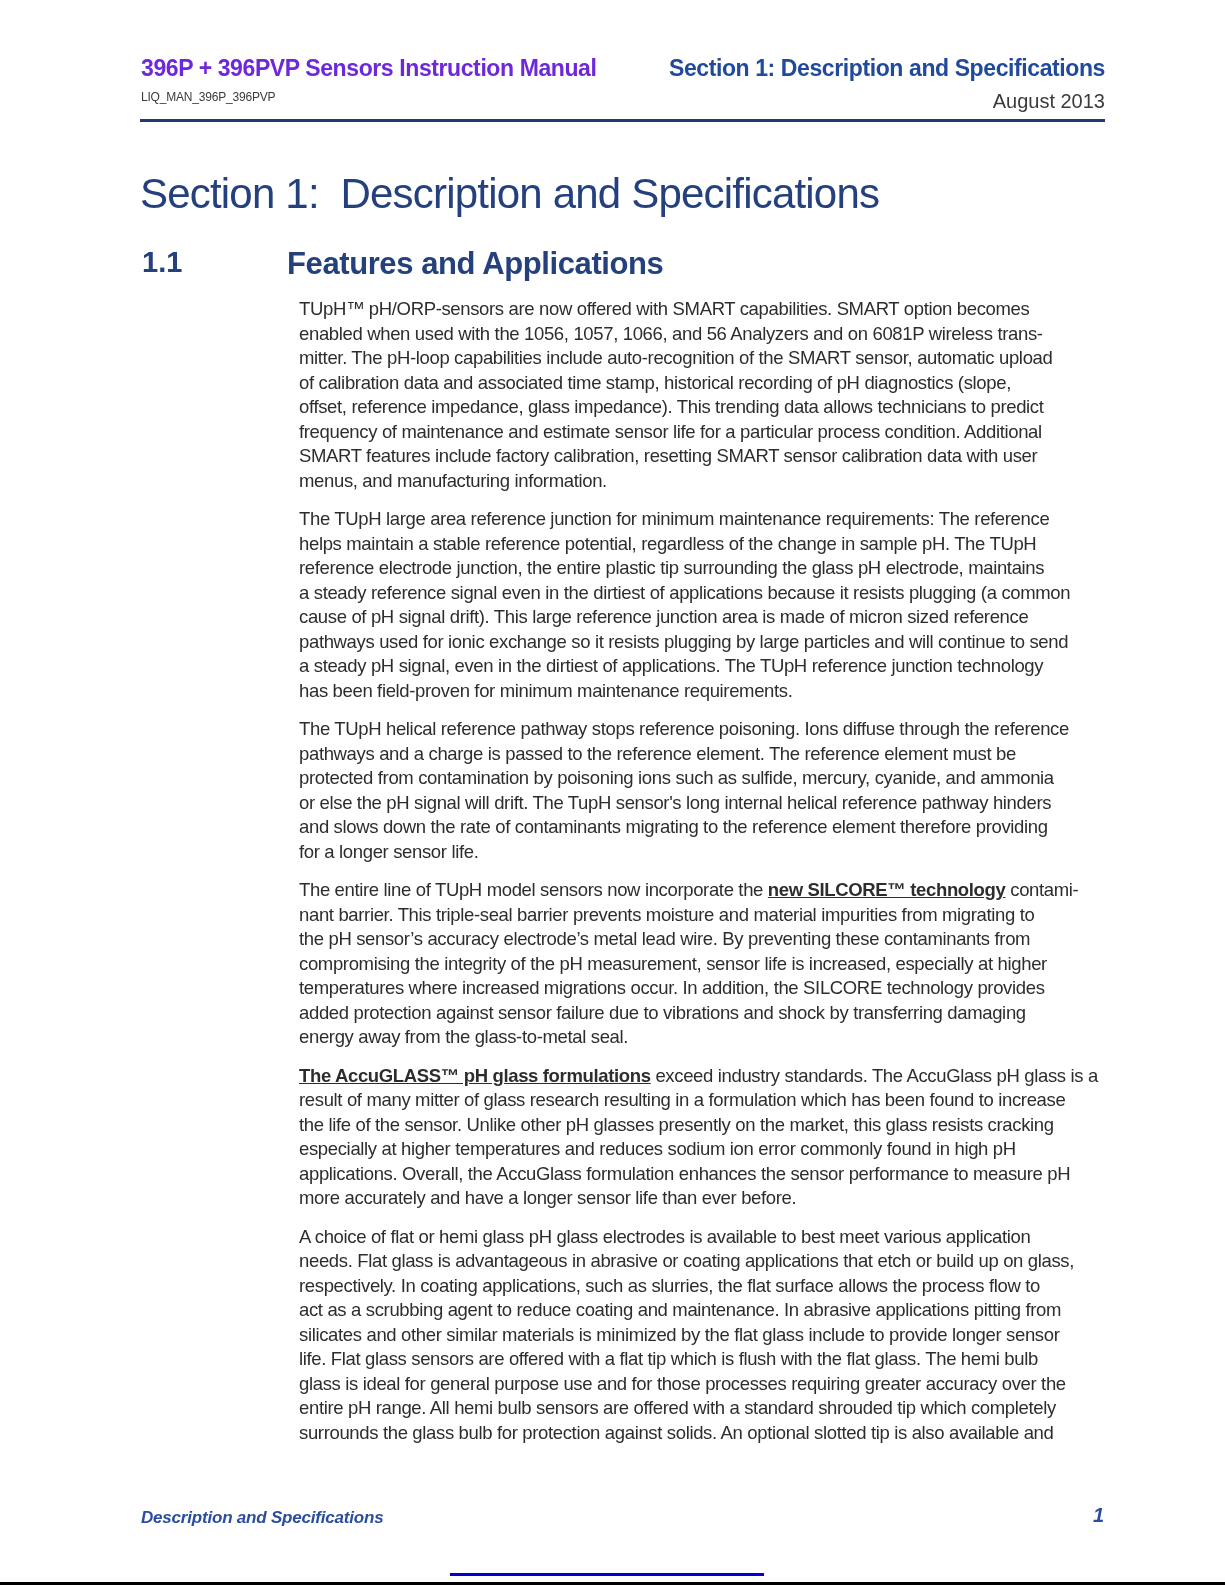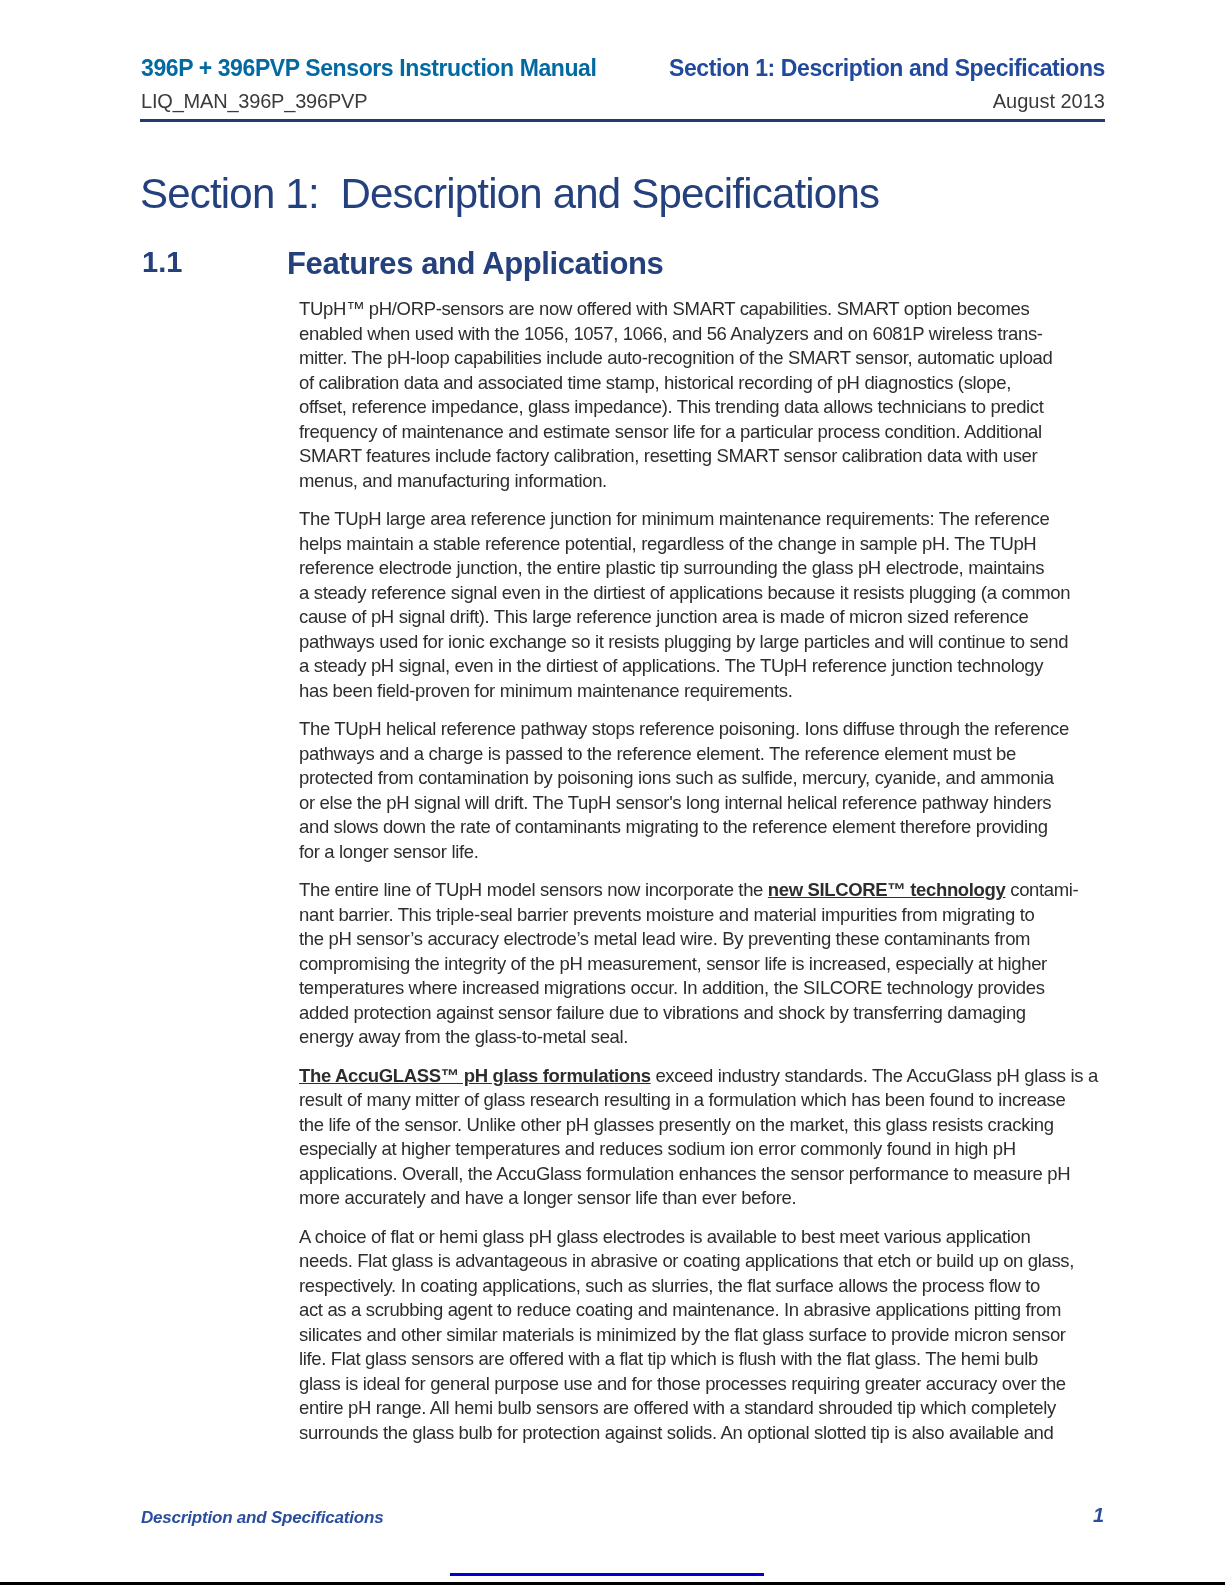--- a/index.html
+++ b/index.html
@@ -7,26 +7,26 @@
   .page {
     position:relative;
     width:1225px; height:1585px;
     background:#ffffff;
     font-family:"Liberation Sans", sans-serif;
     overflow:hidden;
   }
   
   .hdr-left-title {
     position:absolute; left:141px; top:55px;
-    font-size:23px; font-weight:bold; color:#0369a1; letter-spacing:-0.4px;
+    font-size:23px; font-weight:bold; color:#6d28d9; letter-spacing:-0.4px;
     white-space:nowrap;
   }
   .hdr-left-sub {
     position:absolute; left:141px; top:90px;
-    font-size:20px; color:#3b3b3b; letter-spacing:-0.2px;
+    font-size:12px; color:#3b3b3b; letter-spacing:-0.2px;
     white-space:nowrap;
   }
   .hdr-right-title {
     position:absolute; right:120px; top:55px;
     font-size:23px; font-weight:bold; color:#21499c; letter-spacing:-0.4px;
     white-space:nowrap;
   }
   .hdr-right-sub {
     position:absolute; right:120px; top:90px;
     font-size:20px; color:#3b3b3b;
@@ -138,21 +138,21 @@
         <div class="pline"><span>the life of the sensor. Unlike other pH glasses presently on the market, this glass resists cracking</span></div>
         <div class="pline"><span>especially at higher temperatures and reduces sodium ion error commonly found in high pH</span></div>
         <div class="pline"><span>applications. Overall, the AccuGlass formulation enhances the sensor performance to measure pH</span></div>
         <div class="pline"><span>more accurately and have a longer sensor life than ever before.</span></div>
       </div>
       <div class="para">
         <div class="pline"><span>A choice of flat or hemi glass pH glass electrodes is available to best meet various application</span></div>
         <div class="pline"><span>needs. Flat glass is advantageous in abrasive or coating applications that etch or build up on glass,</span></div>
         <div class="pline"><span>respectively. In coating applications, such as slurries, the flat surface allows the process flow to</span></div>
         <div class="pline"><span>act as a scrubbing agent to reduce coating and maintenance. In abrasive applications pitting from</span></div>
-        <div class="pline"><span>silicates and other similar materials is minimized by the flat glass surface to provide micron sensor</span></div>
+        <div class="pline"><span>silicates and other similar materials is minimized by the flat glass include to provide longer sensor</span></div>
         <div class="pline"><span>life. Flat glass sensors are offered with a flat tip which is flush with the flat glass. The hemi bulb</span></div>
         <div class="pline"><span>glass is ideal for general purpose use and for those processes requiring greater accuracy over the</span></div>
         <div class="pline"><span>entire pH range. All hemi bulb sensors are offered with a standard shrouded tip which completely</span></div>
         <div class="pline"><span>surrounds the glass bulb for protection against solids. An optional slotted tip is also available and</span></div>
       </div>
     </div>
 
   <div class="ftr-left">Description and Specifications</div>
   <div class="ftr-page">1</div>
   <div class="bottom-blue-rule"></div>

